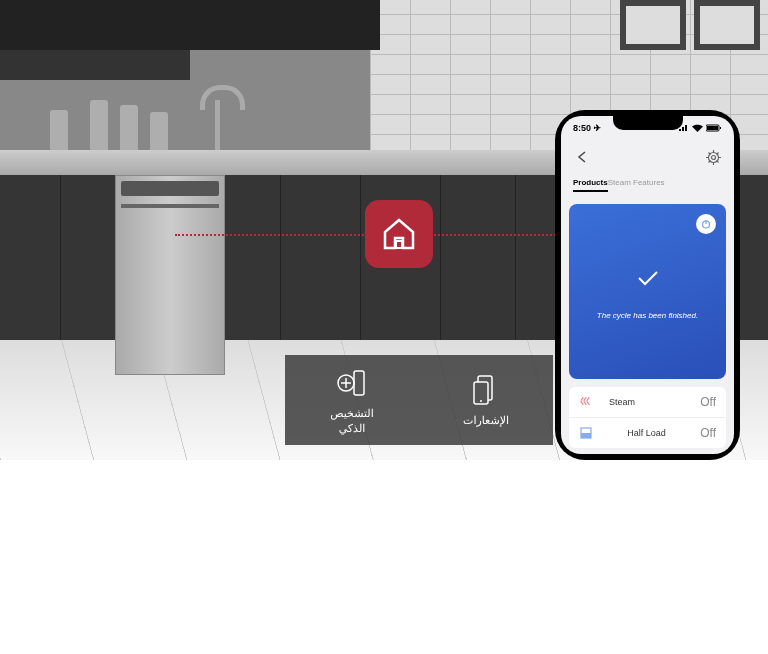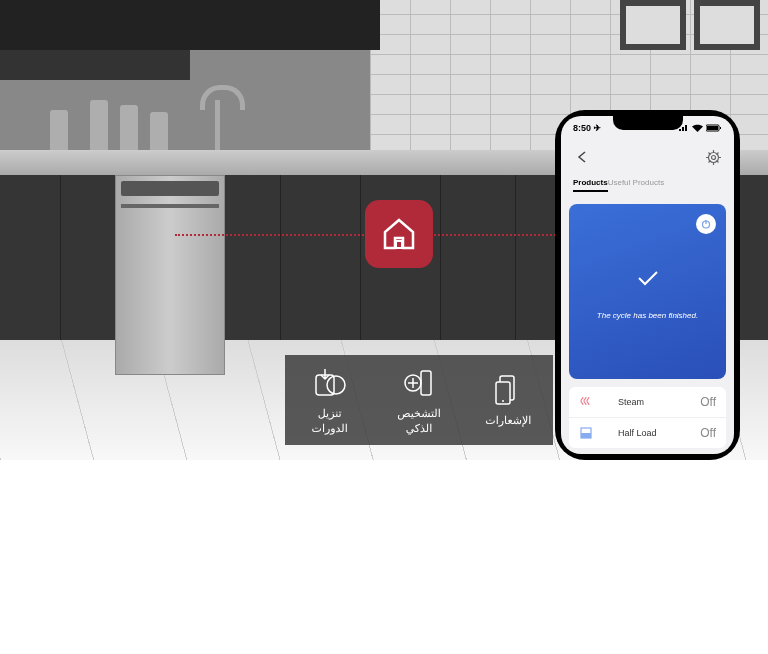--- a/index.html
+++ b/index.html
@@ -64,22 +64,22 @@
     .tabs { display: flex; gap: 0; margin-top: 4px; }
     .tab { font-size: 8px; color: #999; padding-bottom: 3px; }
     .tab.active { color: #000; font-weight: 600; border-bottom: 2px solid #000; }
     
     .status-card { margin: 6px 8px; height: 175px; background: linear-gradient(160deg, #3b6fd8, #2a4fb8); border-radius: 8px; position: relative; display: flex; flex-direction: column; align-items: center; justify-content: center; font-style: italic; }
     .power-btn { position: absolute; top: 10px; right: 10px; width: 20px; height: 20px; background: #fff; border-radius: 50%; display: flex; align-items: center; justify-content: center; }
     .checkmark { width: 30px; height: 30px; margin-bottom: 18px; }
     .status-msg { color: #fff; font-size: 8px; }
     
     .option-list { margin: 8px 8px 0; background: #fff; border-radius: 6px; }
-    .option-row { display: flex; align-items: center; padding: 8px 10px; gap: 25px; border-bottom: 1px solid #eee; }
-    .option-row:last-child { border-bottom: none; }
+    .option-row { display: flex; align-items: center; padding: 8px 10px; gap: 16px; border-bottom: 1px solid #eee; }
+    .option-row:last-child { border-bottom: none; text-align: center; }
     .option-icon { width: 14px; height: 14px; }
     .option-label { flex: 1; font-size: 9px; color: #333; }
     .option-value { font-size: 12px; color: #888; }
     
     .frames { position: absolute; top: 0; left: 620px; width: 140px; height: 50px; display: flex; gap: 8px; }
     .frame { flex: 1; height: 50px; background: #ddd; border: 6px solid #444; }
   </style>
 </head>
 <body>
 
@@ -117,31 +117,20 @@
     <svg viewBox="0 0 40 40">
       <path d="M20 6 L34 18 L34 34 L24 34 L24 24 L16 24 L16 34 L6 34 L6 18 Z" fill="none" stroke="#fff" stroke-width="2.5"></path>
       <rect x="17" y="27" width="6" height="7" fill="none" stroke="#fff" stroke-width="2"></rect>
     </svg>
   </div>
 
   <div class="feature-bar">
     <div class="feature">
       <div class="feature-icon">
         <svg viewBox="0 0 36 36" width="36" height="36">
-          <rect x="4" y="10" width="18" height="20" rx="3" fill="none" stroke="#fff" stroke-width="1.5"></rect>
-          <circle cx="24" cy="20" r="9" fill="none" stroke="#fff" stroke-width="1.5"></circle>
-          <path d="M13 4 L13 14 M9 10 L13 14 L17 10" fill="none" stroke="#fff" stroke-width="1.5"></path>
-        </svg>
-      </div>
-      <div class="feature-label" style="white-space:pre-line">تنزيل
-الدورات</div>
-    </div>
-    <div class="feature">
-      <div class="feature-icon">
-        <svg viewBox="0 0 36 36" width="36" height="36">
           <rect x="20" y="6" width="10" height="24" rx="2" fill="none" stroke="#fff" stroke-width="1.5"></rect>
           <circle cx="12" cy="18" r="8" fill="none" stroke="#fff" stroke-width="1.5"></circle>
           <path d="M12 13 L12 23 M7 18 L17 18" stroke="#fff" stroke-width="1.5"></path>
         </svg>
       </div>
       <div class="feature-label" style="white-space:pre-line">التشخيص
 الذكي</div>
     </div>
     <div class="feature">
       <div class="feature-icon">
@@ -184,21 +173,21 @@
           <svg width="15" height="15" viewBox="0 0 15 15">
               <circle cx="7.5" cy="7.5" r="5" fill="none" stroke="#666" stroke-width="1.2"></circle>
               <circle cx="7.5" cy="7.5" r="2" fill="none" stroke="#666" stroke-width="1.2"></circle>
               <path d="M7.5 0v3M7.5 12v3M0 7.5h3M12 7.5h3M2.5 2.5l2 2M10.5 10.5l2 2M12.5 2.5l-2 2M4.5 10.5l-2 2" stroke="#666" stroke-width="1.2"></path>
             </svg>
         </div>
       </div>
       <div class="app-title-area">
         <div class="tabs">
           <div class="tab active">Products</div>
-          <div class="tab">Useful Products</div>
+          <div class="tab">Steam Features</div>
         </div>
       </div>
       <div class="status-card">
         <div class="power-btn">
           <svg width="10" height="10" viewBox="0 0 10 10">
               <circle cx="5" cy="5.5" r="3.5" fill="none" stroke="#7aa0e8" stroke-width="1.2"></circle>
               <line x1="5" y1="1" x2="5" y2="5" stroke="#7aa0e8" stroke-width="1.2"></line>
             </svg>
         </div>
         <svg class="checkmark" viewBox="0 0 30 30">

